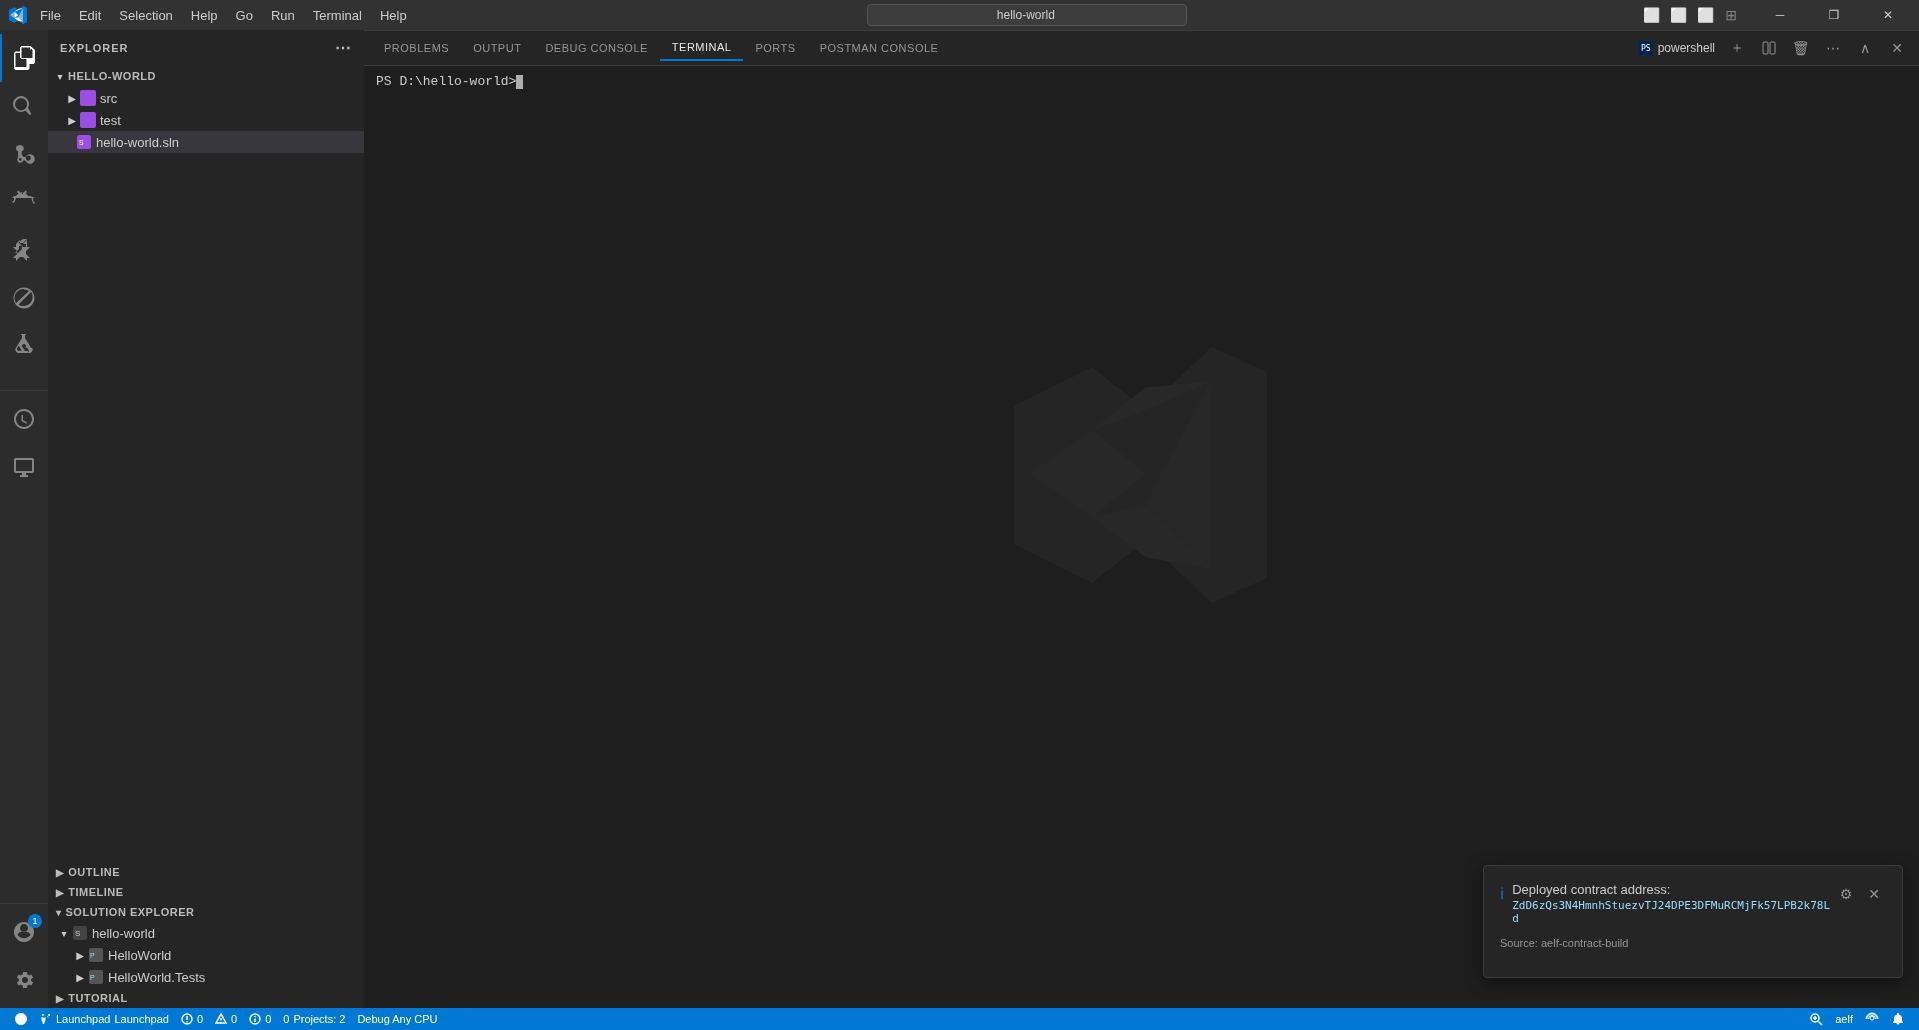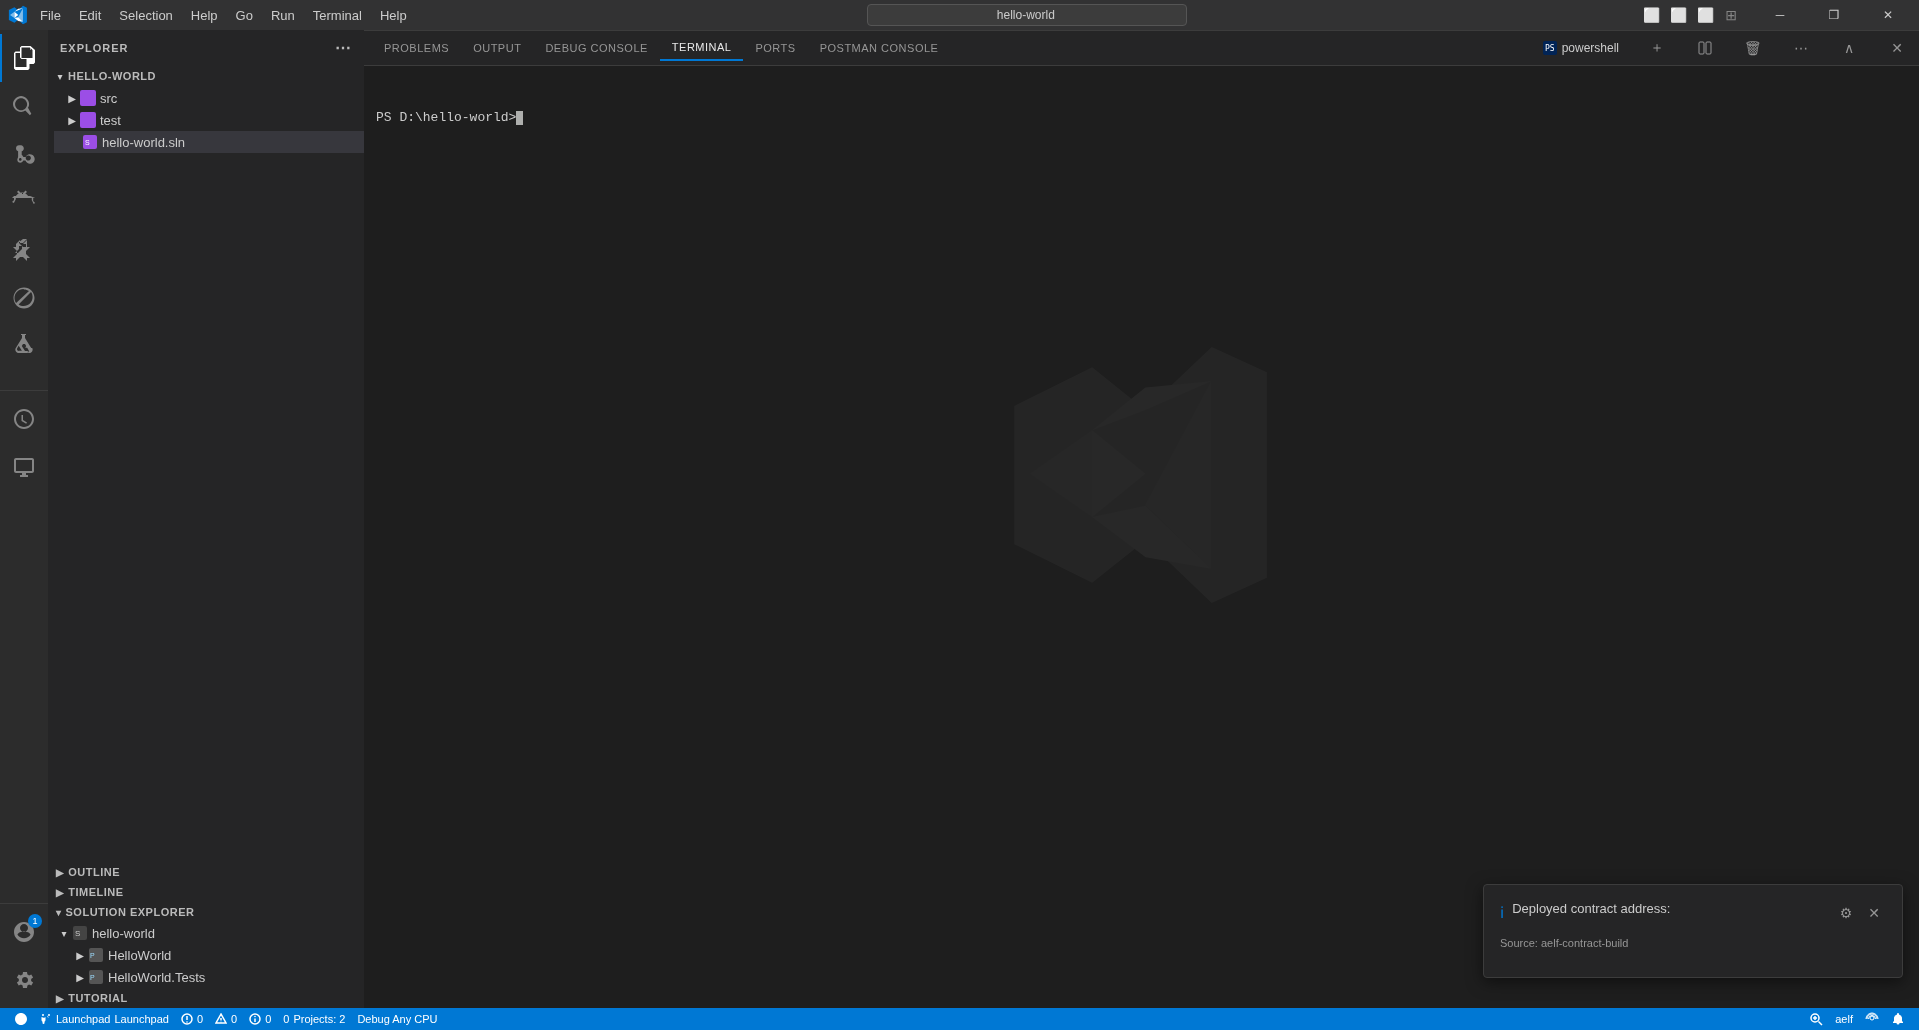--- a/index.html
+++ b/index.html
@@ -230,21 +230,21 @@
       letter-spacing: 0.5px;
     }
     .terminal-tab.active {
       color: #e8e8e8;
       border-bottom: 2px solid #0078d4;
     }
     .terminal-actions {
       margin-left: auto;
       display: flex;
       align-items: center;
-      gap: 20px;
+      gap: 4px;
     }
     .terminal-action-btn {
       width: 28px;
       height: 28px;
       display: flex;
       align-items: center;
       justify-content: center;
       cursor: pointer;
       color: #969696;
       font-size: 14px;
@@ -262,21 +262,20 @@
       flex: 1;
       padding: 8px 12px;
       font-family: 'Consolas', 'Courier New', monospace;
       font-size: 13px;
       color: #cccccc;
       overflow: auto;
     }
     .terminal-prompt {
       display: flex;
       align-items: center;
-      margin-top: 36px;
     }
     .cursor-block {
       display: inline-block;
       width: 7px;
       height: 14px;
       background: #aeafad;
       animation: blink 1s step-end infinite;
     }
     @keyframes blink {
       50% { opacity: 0; }
@@ -519,21 +518,21 @@
         <span style="display:inline-flex; align-items:center; justify-content:center; width:16px; height:16px; background:#9b4ee6; border-radius:2px; margin-right:4px; flex-shrink:0;"></span>
         <span>src</span>
       </div>
 
       <div class="tree-item" style="padding-left: 16px;">
         <span class="tree-arrow">▶</span>
         <span style="display:inline-flex; align-items:center; justify-content:center; width:16px; height:16px; background:#9b4ee6; border-radius:2px; margin-right:4px; flex-shrink:0;"></span>
         <span>test</span>
       </div>
 
-      <div class="tree-item selected" style="padding-left: 28px; margin-left: 6px;">
+      <div class="tree-item selected" style="padding-left: 28px;">
         <span style="display:inline-flex; align-items:center; justify-content:center; width:16px; height:16px; margin-right:4px; flex-shrink:0;">
           <svg width="14" height="14" viewBox="0 0 14 14">
               <rect width="14" height="14" rx="2" fill="#9b4ee6"></rect>
               <text x="2" y="10" fill="white" font-size="7" font-family="Arial">S</text>
             </svg>
         </span>
         <span>hello-world.sln</span>
       </div>
     </div>
 
@@ -643,20 +642,21 @@
           <span class="cursor-block"></span>
         </div>
       </div>
     </div>
 
     <div class="notification-popup">
       <div class="notification-header">
         <span class="notification-icon">ℹ</span>
         <div style="flex:1;">
           <div class="notification-title">Deployed contract address:</div>
+          <div class="notification-addr">ZdD6zQs3N4HmnhStuezvTJ24DPE3DFMuRCMjFk57LPB2k78Ld</div>
         </div>
         <div class="notification-close-btns">
           <button class="icon-btn-sm">⚙</button>
           <button class="icon-btn-sm">✕</button>
         </div>
       </div>
       <div class="notification-source">Source: aelf-contract-build</div>
     </div>
 
   </div>

